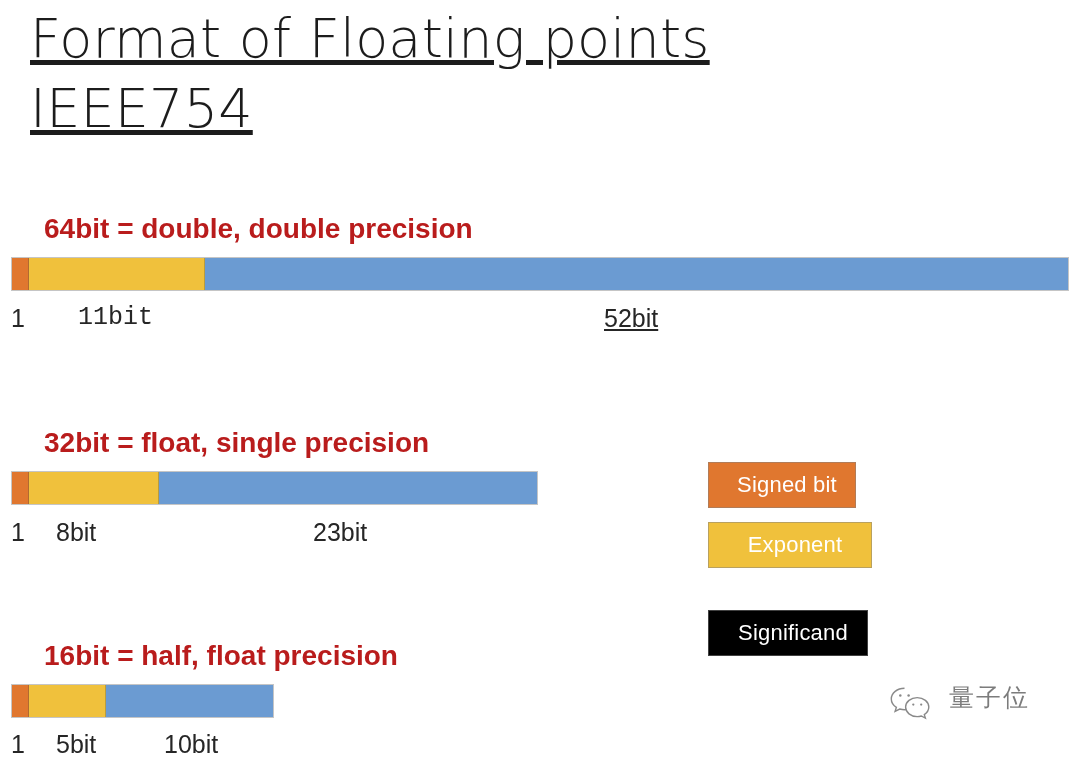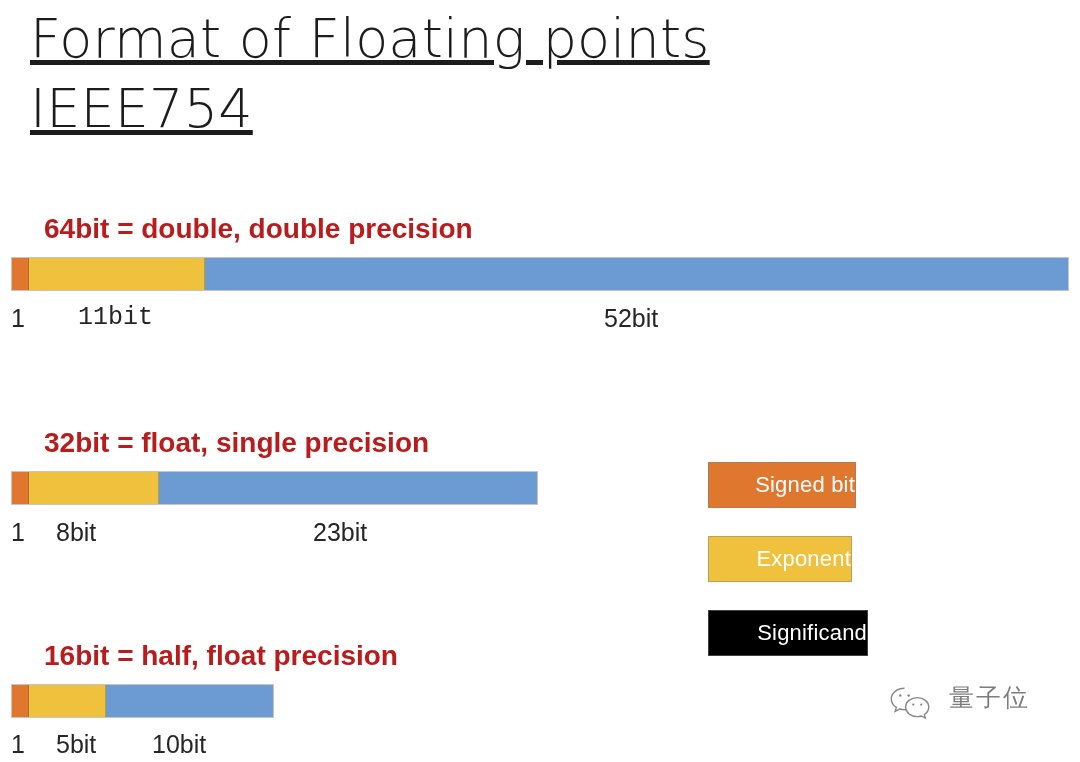--- a/index.html
+++ b/index.html
@@ -89,37 +89,37 @@
     left: 708px;
     top: 462px;
     width: 200px;
   }
   .legend-item {
     position: absolute;
     left: 0;
     box-sizing: border-box;
     display: flex;
     align-items: center;
-    justify-content: flex-end;
+    justify-content: center;
     padding-left: 10px;
     height: 46px;
     border: 1px solid rgba(130,130,130,0.5);
     font-family: "Liberation Sans", sans-serif;
     font-size: 22px;
     color: #ffffff;
     letter-spacing: 0.2px;
   }
   #legend-signed {
     top: 0;
     width: 148px;
     background: #e0772f;
   }
   #legend-exponent {
-    top: 74px;
-    width: 144px;
+    top: 60px;
+    width: 164px;
     background: #f0c13c;
   }
   #legend-significand {
     top: 148px;
     width: 160px;
     background: #000000;
   }
 
   
   #watermark {
@@ -151,21 +151,21 @@
 
   <div class="bit-bar" style="top:45px; width:1058px;">
     <div class="seg seg-sign" style="width:17px;"></div>
     <div class="seg seg-exp" style="width:176px;"></div>
     <div class="seg seg-signif" style="flex:1 1 auto;"></div>
   </div>
 
   <div class="bit-labels" style="top:91px;">
     <span class="bit-label" style="left:11px;">1</span>
     <span class="bit-label" style="left:78px;font-family:Liberation Mono, monospace;">11bit</span>
-    <span class="bit-label" style="left:604px;">52bit</span>
+    <span class="bit-label" style="left:604px;text-decoration:underline;">52bit</span>
   </div>
 </div>
 
 <div class="format-block" id="block-32" style="top:426px;">
   <div class="format-heading">32bit = float, single precision</div>
 
   <div class="bit-bar" style="top:45px; width:527px;">
     <div class="seg seg-sign" style="width:17px;"></div>
     <div class="seg seg-exp" style="width:130px;"></div>
     <div class="seg seg-signif" style="flex:1 1 auto;"></div>
@@ -183,21 +183,21 @@
 
   <div class="bit-bar" style="top:45px; width:263px;">
     <div class="seg seg-sign" style="width:17px;"></div>
     <div class="seg seg-exp" style="width:77px;"></div>
     <div class="seg seg-signif" style="flex:1 1 auto;"></div>
   </div>
 
   <div class="bit-labels" style="top:90px;">
     <span class="bit-label" style="left:11px;">1</span>
     <span class="bit-label" style="left:56px;">5bit</span>
-    <span class="bit-label" style="left:152px;">10bit</span>
+    <span class="bit-label" style="left:164px;">10bit</span>
   </div>
 </div>
 
 <div id="legend">
   <div class="legend-item" id="legend-signed">
     <span>Signed bit</span>
   </div>
   <div class="legend-item" id="legend-exponent">
     <span>Exponent</span>
   </div>

